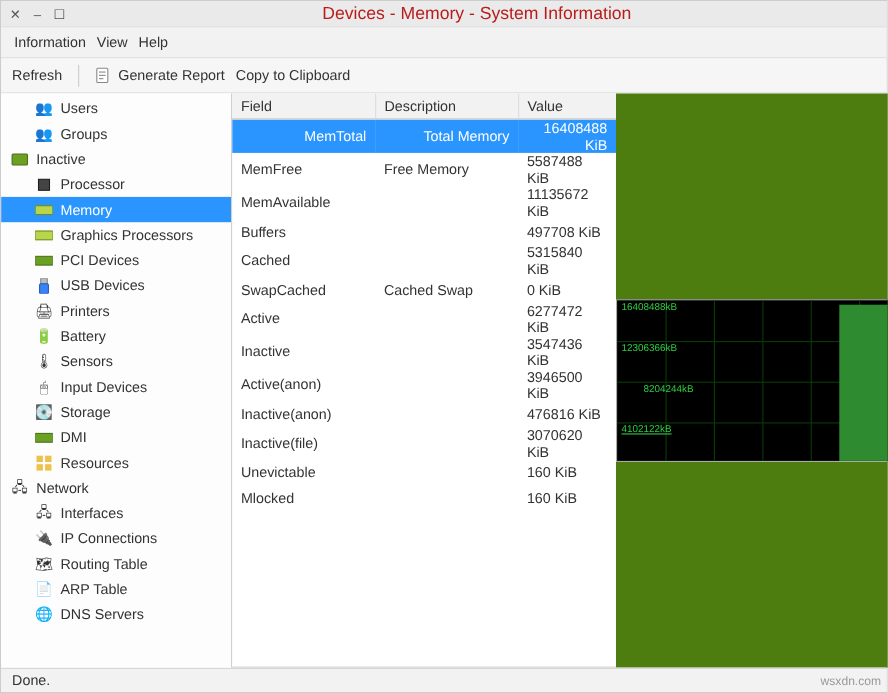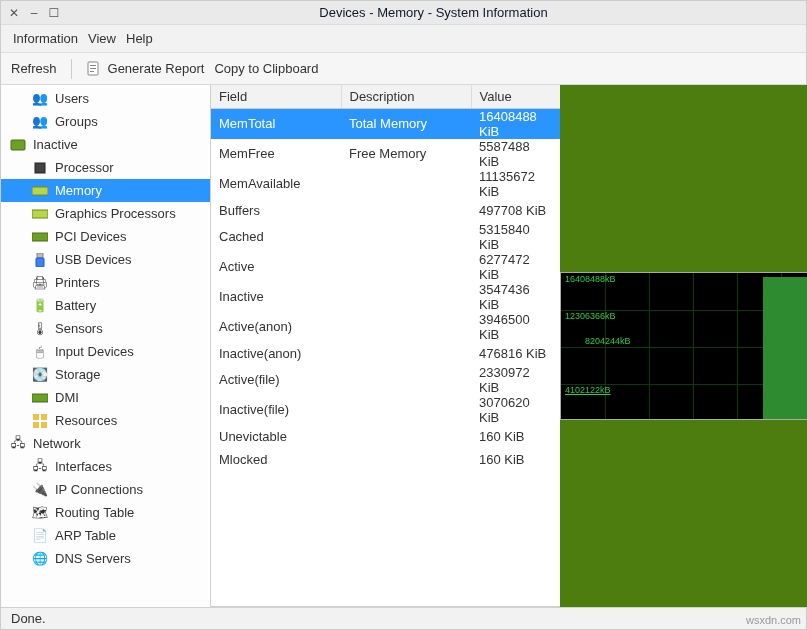--- a/index.html
+++ b/index.html
@@ -1,21 +1,21 @@
 <!DOCTYPE html>
 <html><head>
 <meta charset="utf-8">
 <style>
   * { box-sizing: border-box; margin: 0; padding: 0; }
   html, body { width: 807px; height: 630px; font-family: "Segoe UI", "Helvetica Neue", Arial, sans-serif; font-size: 13px; color: #333; background:#e8e8e8; overflow:hidden; }
   .window { width: 807px; height: 630px; background:#f2f2f2; border:1px solid #ccc; display:flex; flex-direction:column; }
   
   .titlebar { height:24px; display:flex; align-items:center; padding:0 6px; gap:6px; background:#eaeaea; border-bottom:1px solid #ddd; }
   .titlebar .wbtn { width:14px; height:14px; display:flex; align-items:center; justify-content:center; color:#555; font-size:12px; }
-  .titlebar .title { flex:1; text-align:center; color:#0f172a; font-size:13px; }
+  .titlebar .title { flex:1; text-align:center; color:#b91c1c; font-size:16px; }
   
   .menubar { height:28px; display:flex; align-items:center; gap:10px; padding:0 12px; background:#f2f2f2; border-bottom:1px solid #ddd; }
   .menubar span { color:#333; }
   
   .toolbar { height:32px; display:flex; align-items:center; gap:10px; padding:0 10px; background:#f6f6f6; border-bottom:1px solid #d8d8d8; }
   .toolbar .sep { width:1px; height:20px; background:#ccc; margin:0 4px;}
   .toolbar .tbtn { display:flex; align-items:center; gap:6px; color:#333; }
   .toolbar .tbtn .ticon { width:16px; height:16px; display:inline-flex; align-items:center; justify-content:center; }
   
   .body { flex:1; display:flex; min-height:0; background:#fff; }
@@ -26,21 +26,21 @@
   .tree li.sel { background:#2a95ff; color:#fff; }
   .tree li .ticon { width:18px; height:16px; display:inline-flex; align-items:center; justify-content:center; font-size:13px; }
   .tree li.group { font-weight:normal; color:#333; }
   
   .main { flex:1; display:flex; flex-direction:row; min-width:0; }
   .tablewrap { flex:0 0 349px; overflow:hidden; border-bottom:1px solid #d0d0d0; }
   table { width:100%; border-collapse:collapse; table-layout:fixed; }
   thead th { text-align:left; font-weight:normal; height:23px; padding:0 8px; background:#f2f2f2; border-bottom:1px solid #ccc; border-right:1px solid #ddd; color:#333; }
   thead th:last-child { border-right:none; }
   tbody td { height:23px; padding:0 8px; color:#333; }
-  tbody tr.sel td { background:#2a95ff; color:#fff; }
+  tbody tr.sel td { background:#2a95ff; color:#fff;text-align:right; }
   .col-field { width:130px; }
   .col-desc  { width:130px; }
   .col-value { }
   
   .chartwrap { flex:1; display:flex; align-items:center; justify-content:flex-end; padding:8px 0 8px 0; background:#4d7c0f; }
   .chart { width:440px; height:148px; background:#000; border:1px solid #aaa; position:relative; }
   .chart .glines div.h { position:absolute; left:0; right:0; border-top:1px solid #0a3a0a; }
   .chart .glines div.v { position:absolute; top:0; bottom:0; border-left:1px solid #0a3a0a; }
   .chart .ylabel { position:absolute; left:4px; font-size:9px; color:#2ecc40; line-height:1; }
   .chart .fill { position:absolute; left:202px; right:0; bottom:0; background:#2f8b2f; }
@@ -247,43 +247,43 @@
                 <td>Buffers</td>
                 <td></td>
                 <td>497708 KiB</td>
               </tr>
               <tr>
                 <td>Cached</td>
                 <td></td>
                 <td>5315840 KiB</td>
               </tr>
               <tr>
+                <td>SwapCached</td>
+                <td>Cached Swap</td>
+                <td>0 KiB</td>
+              </tr>
+              <tr>
                 <td>Active</td>
                 <td></td>
                 <td>6277472 KiB</td>
               </tr>
               <tr>
                 <td>Inactive</td>
                 <td></td>
                 <td>3547436 KiB</td>
               </tr>
               <tr>
                 <td>Active(anon)</td>
                 <td></td>
                 <td>3946500 KiB</td>
               </tr>
               <tr>
                 <td>Inactive(anon)</td>
                 <td></td>
                 <td>476816 KiB</td>
-              </tr>
-              <tr>
-                <td>Active(file)</td>
-                <td></td>
-                <td>2330972 KiB</td>
               </tr>
               <tr>
                 <td>Inactive(file)</td>
                 <td></td>
                 <td>3070620 KiB</td>
               </tr>
               <tr>
                 <td>Unevictable</td>
                 <td></td>
                 <td>160 KiB</td>
@@ -308,21 +308,21 @@
               <div class="v" style="left: 176px;"></div>
               <div class="v" style="left: 220px;"></div>
               <div class="v" style="left: 264px;"></div>
               <div class="v" style="left: 308px;"></div>
               <div class="v" style="left: 352px;"></div>
               <div class="v" style="left: 396px;"></div>
             </div>
           <div class="fill" id="fill" style="left: 202.4px; height: 142.08px;"></div>
         <div class="ylabel" style="top: 2px;">16408488kB</div>
             <div class="ylabel" style="top: 39px;">12306366kB</div>
-            <div class="ylabel" style="top: 64px; padding-left: 20px;">8204244kB</div>
+            <div class="ylabel" style="top: 76px; padding-left: 20px;">8204244kB</div>
             <div class="ylabel" style="top: 113px; text-decoration: underline;">4102122kB</div>
           </div>
       </div>
     </div>
   </div>
 
   <div class="status">
     <span>Done.</span>
   </div>
   <span class="watermark">wsxdn.com</span>

